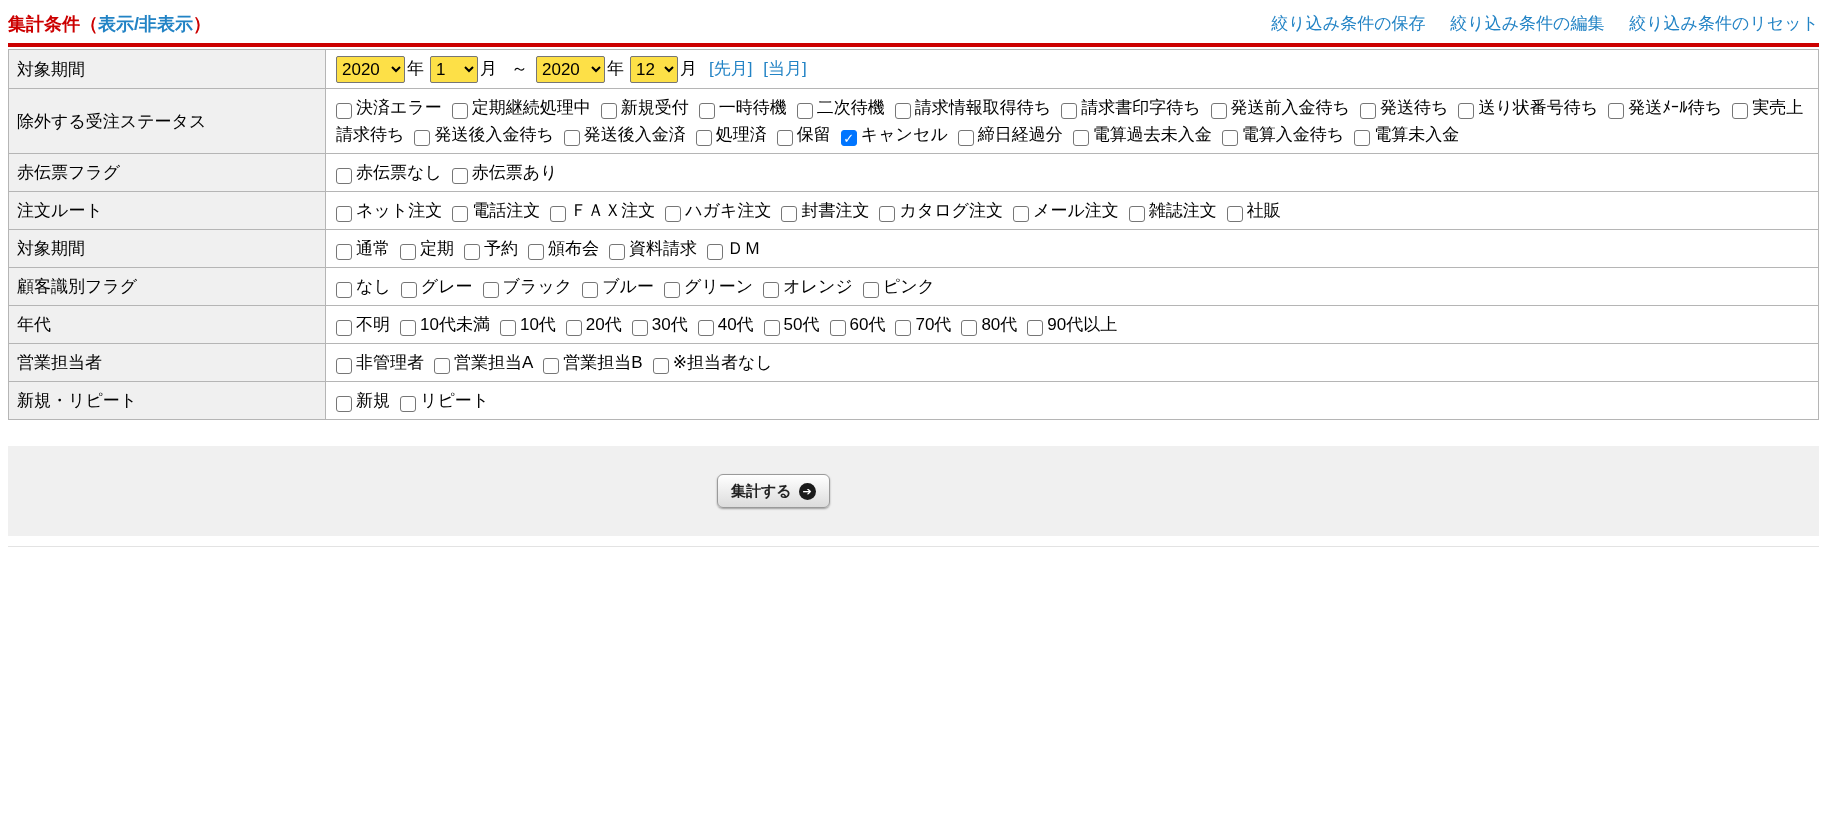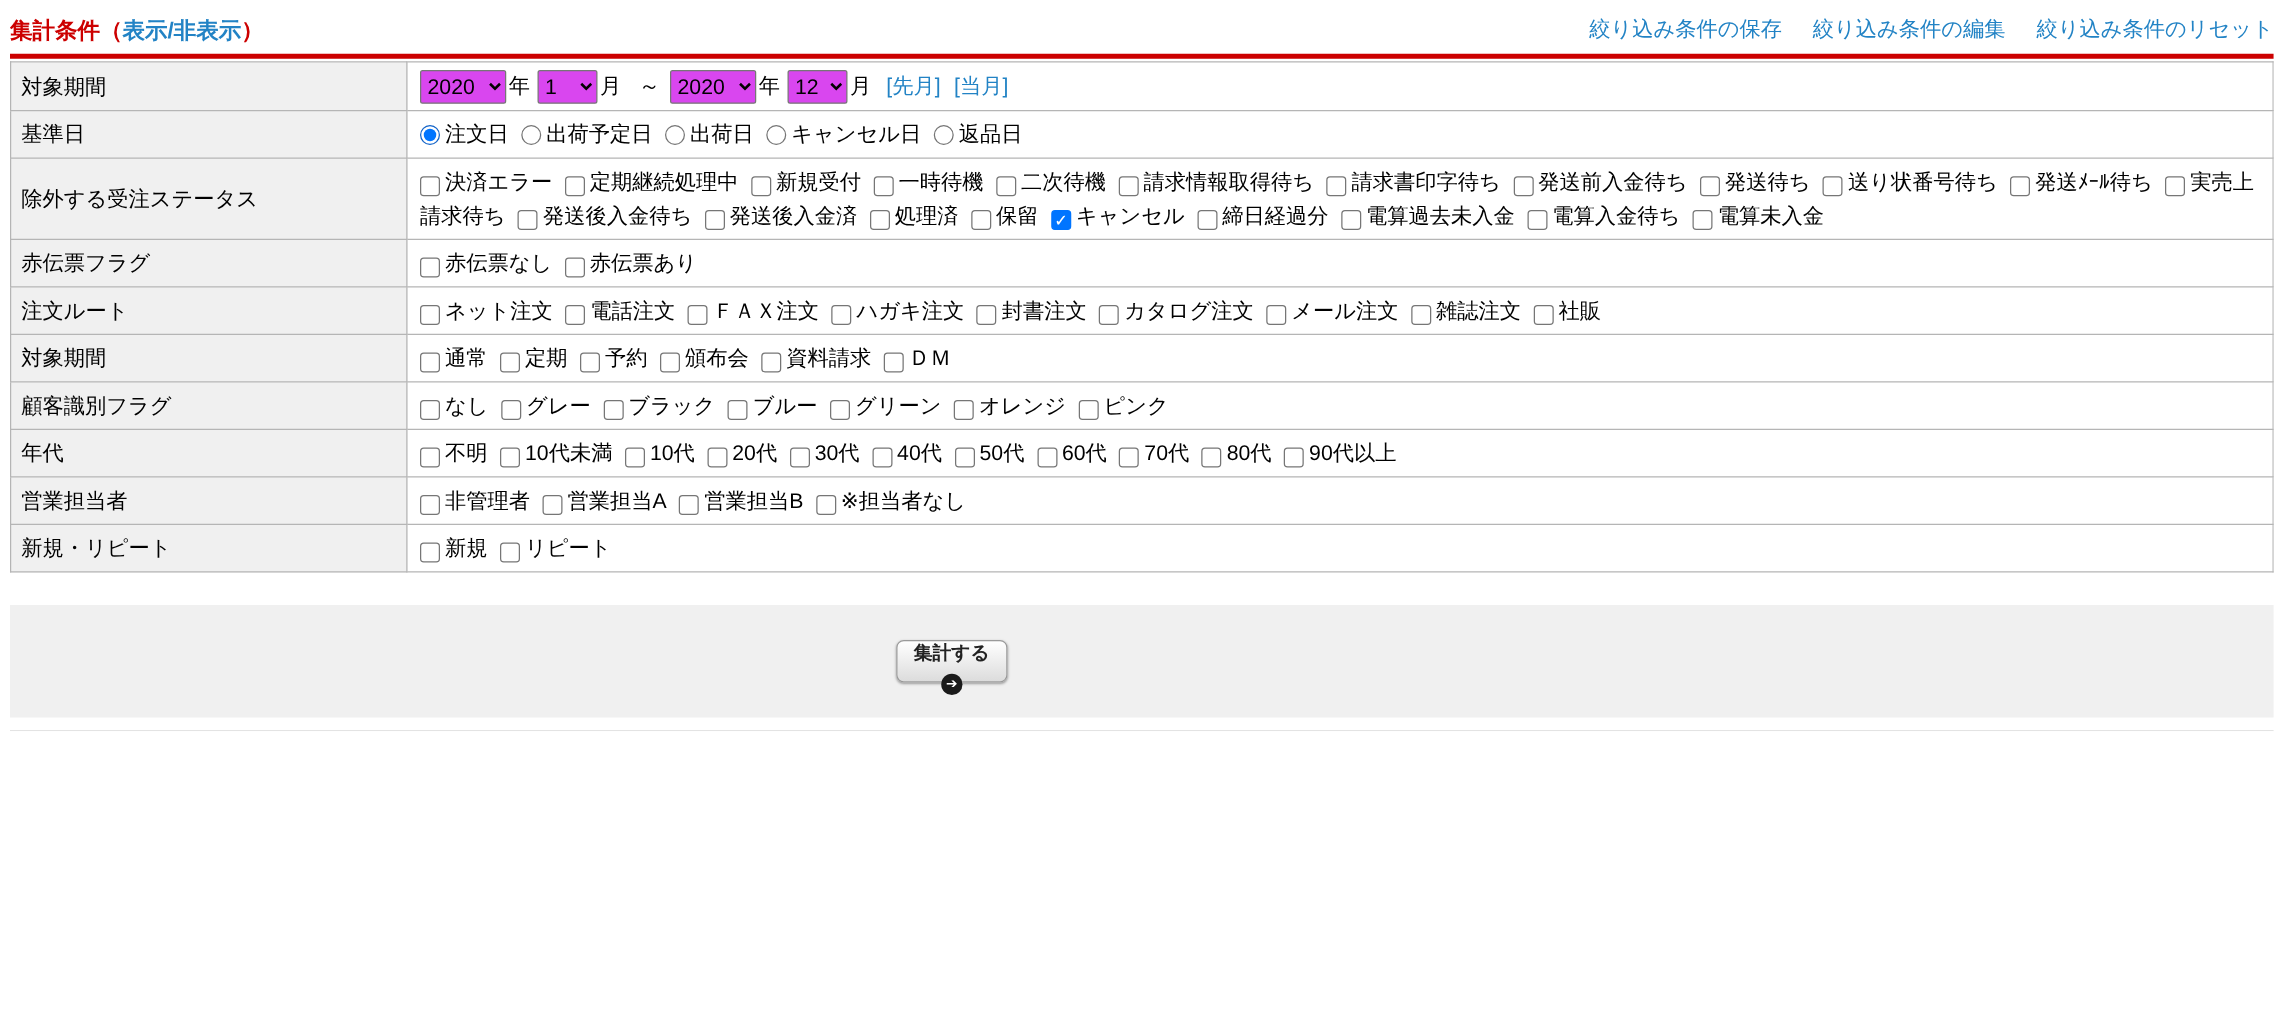--- a/index.html
+++ b/index.html
@@ -19,21 +19,21 @@
   .toplinks a { color:var(--blue); text-decoration:none; margin-left:20px; }
   .rule { height:4px; background:var(--red); margin-top:7px; }
 
   
   table.cond { border-collapse:collapse; width:100%; margin-top:2px; }
   .cond th, .cond td { border:1px solid #b5b5b5; padding:5px 10px; text-align:left; vertical-align:middle; }
   .cond th { background:#f0f0f0; width:317px; font-weight:normal; padding-left:8px; }
   .cond td { line-height:27px; }
 
   select {
-    font-size:17px; height:27px; background:#d946ef; color:#000;
+    font-size:17px; height:27px; background:#fde047; color:#000;
     border:1px solid #767676; border-radius:2px; padding:0 1px;
     vertical-align:middle;
   }
   .year-sel { width:69px; } .month-sel { width:48px; }
   .unit { margin:0 6px 0 2px; }
   .tilde { margin:0 8px; }
   a.inline-link { color:var(--blue); text-decoration:none; margin-left:6px; }
 
   
   label.opt { margin-right:10px; cursor:pointer; }
@@ -48,21 +48,21 @@
   .radio.on::after { content:""; position:absolute; left:2px; top:2px; right:2px; bottom:2px; border-radius:50%; background:var(--check); }
 
   
   .footer-bar { background:#f0f0f0; height:90px; margin-top:26px; position:relative; }
   .submit-btn {
     position:absolute; top:28px; left:709px; height:34px; padding:0 13px;
     display:flex; align-items:center; gap:7px;
     border:1px solid #9a9a9a; border-radius:6px;
     background:linear-gradient(#ffffff,#dcdcdc);
     box-shadow:0 1px 2px rgba(0,0,0,.35);
-    font-family:inherit; font-size:15px; font-weight:bold; color:#222; cursor:pointer;flex-direction:column;
+    font-family:inherit; font-size:15px; font-weight:bold; color:#222; cursor:pointer;
   }
   .btn-icon {
     width:17px; height:17px; border-radius:50%; background:#1a1a1a; color:#fff;
     font-size:11px; line-height:17px; text-align:center; display:inline-block; font-weight:normal;
   }
   .bottom-rule { border-top:1px solid #e3e3e3; margin-top:10px; height:0; }
 </style>
 </head>
 <body>
 
@@ -88,24 +88,20 @@
         </select><span class="unit">年</span><select class="month-sel">
           <option>1</option>
         </select><span class="unit">月</span><span class="tilde">～</span><select class="year-sel">
           <option>2020</option>
         </select><span class="unit">年</span><select class="month-sel">
           <option>12</option>
         </select><span class="unit">月</span><a href="#" class="inline-link">[先月]</a>
         <a href="#" class="inline-link">[当月]</a>
       </td>
     </tr>
-  <tr>
-        <th class="lbl">基準日</th>
-        <td class="val"><label class="opt"><span class="radio on"></span><span>注文日</span></label><label class="opt"><span class="radio"></span><span>出荷予定日</span></label><label class="opt"><span class="radio"></span><span>出荷日</span></label><label class="opt"><span class="radio"></span><span>キャンセル日</span></label><label class="opt"><span class="radio"></span><span>返品日</span></label></td>
-      </tr>
       <tr>
         <th class="lbl">除外する受注ステータス</th>
         <td class="val"><label class="opt"><span class="cb">✓</span><span>決済エラー</span></label><label class="opt"><span class="cb">✓</span><span>定期継続処理中</span></label><label class="opt"><span class="cb">✓</span><span>新規受付</span></label><label class="opt"><span class="cb">✓</span><span>一時待機</span></label><label class="opt"><span class="cb">✓</span><span>二次待機</span></label><label class="opt"><span class="cb">✓</span><span>請求情報取得待ち</span></label><label class="opt"><span class="cb">✓</span><span>請求書印字待ち</span></label><label class="opt"><span class="cb">✓</span><span>発送前入金待ち</span></label><label class="opt"><span class="cb">✓</span><span>発送待ち</span></label><label class="opt"><span class="cb">✓</span><span>送り状番号待ち</span></label><label class="opt"><span class="cb">✓</span><span>発送ﾒｰﾙ待ち</span></label><label class="opt"><span class="cb">✓</span><span>実売上請求待ち</span></label><label class="opt"><span class="cb">✓</span><span>発送後入金待ち</span></label><label class="opt"><span class="cb">✓</span><span>発送後入金済</span></label><label class="opt"><span class="cb">✓</span><span>処理済</span></label><label class="opt"><span class="cb">✓</span><span>保留</span></label><label class="opt"><span class="cb on">✓</span><span>キャンセル</span></label><label class="opt"><span class="cb">✓</span><span>締日経過分</span></label><label class="opt"><span class="cb">✓</span><span>電算過去未入金</span></label><label class="opt"><span class="cb">✓</span><span>電算入金待ち</span></label><label class="opt"><span class="cb">✓</span><span>電算未入金</span></label></td>
       </tr>
       <tr>
         <th class="lbl">赤伝票フラグ</th>
         <td class="val"><label class="opt"><span class="cb">✓</span><span>赤伝票なし</span></label><label class="opt"><span class="cb">✓</span><span>赤伝票あり</span></label></td>
       </tr>
       <tr>
         <th class="lbl">注文ルート</th>

